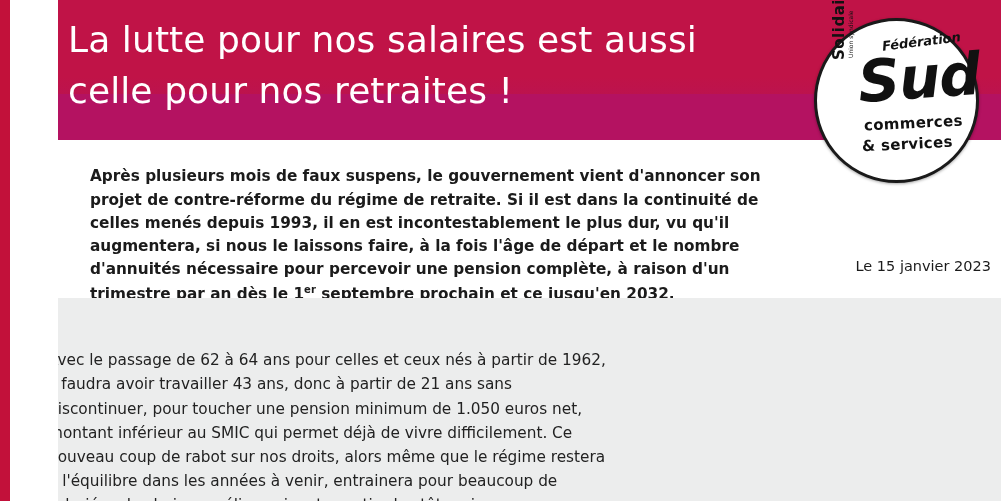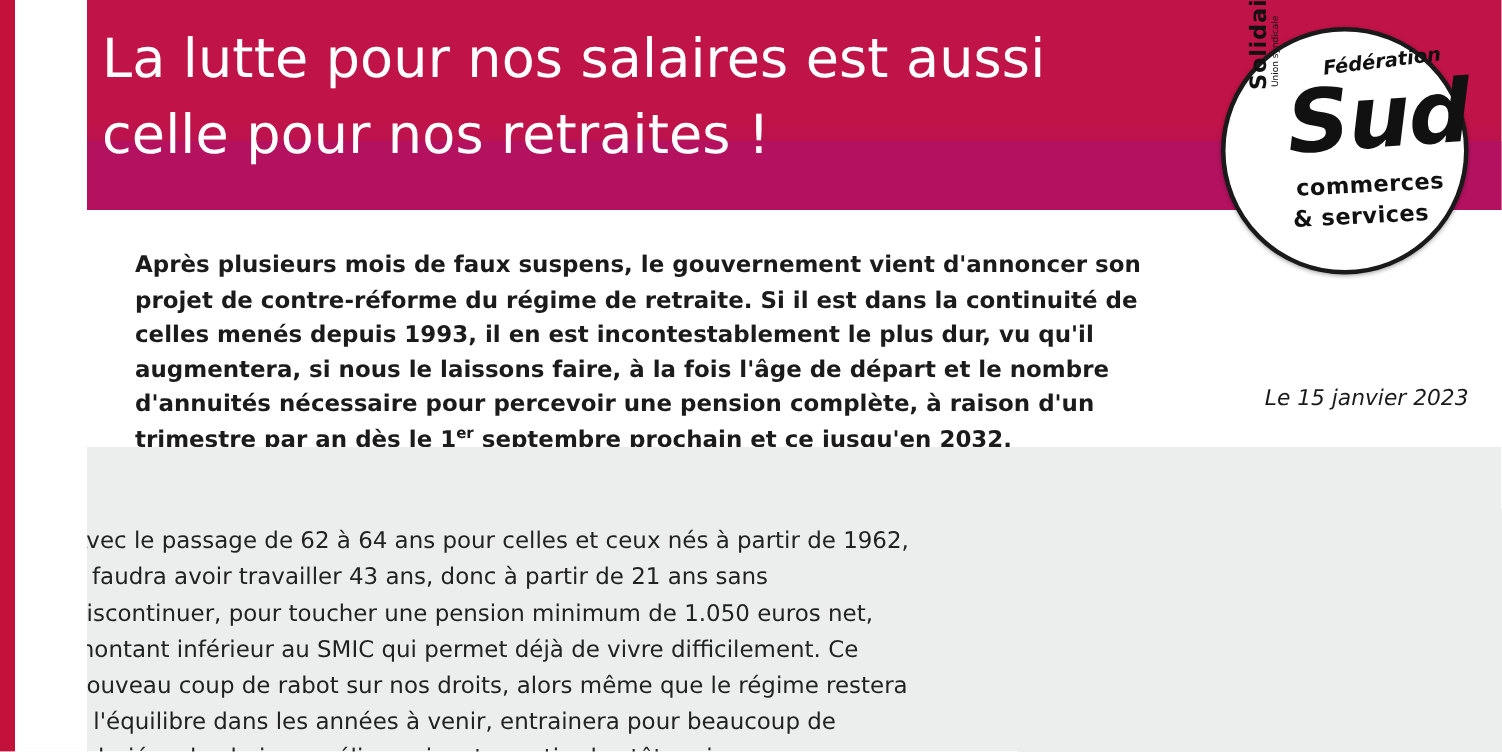--- a/index.html
+++ b/index.html
@@ -146,24 +146,23 @@
     line-height: 1.52;
     color: #1b1b1b;
     text-align: left;
     margin-left: 32px;
   }
   #intro-text sup { font-size: 10px; vertical-align: super; }
 
   
   #date-line {
     position: absolute;
-    right: 22px; top: 258px;
+    right: 10px; top: 258px;
     font-size: 14.5px;
     color: #1b1b1b;
-    font-style: italic;
   }
 
   
   #body-grey {
     position: absolute;
     left: 10px; top: 298px;
     width: 991px; height: 203px;
     background: #eceded;
   }
   #body-white-gap {

